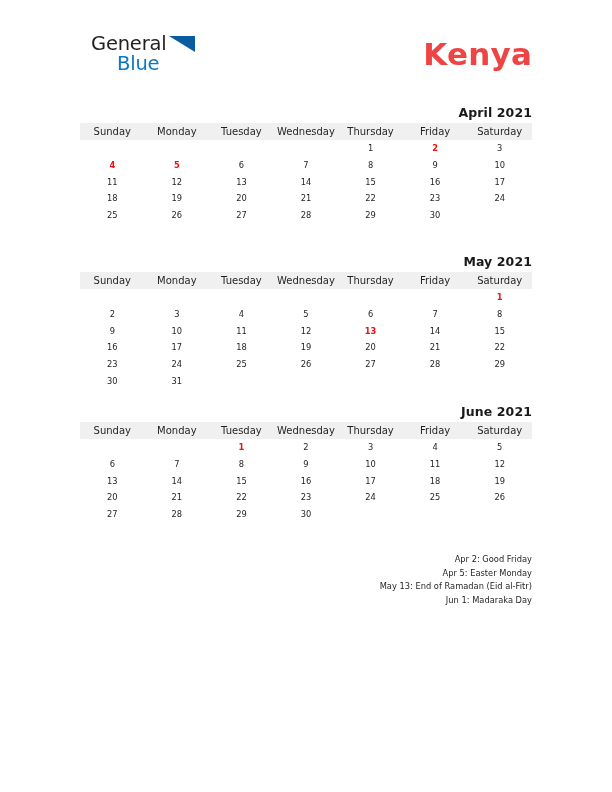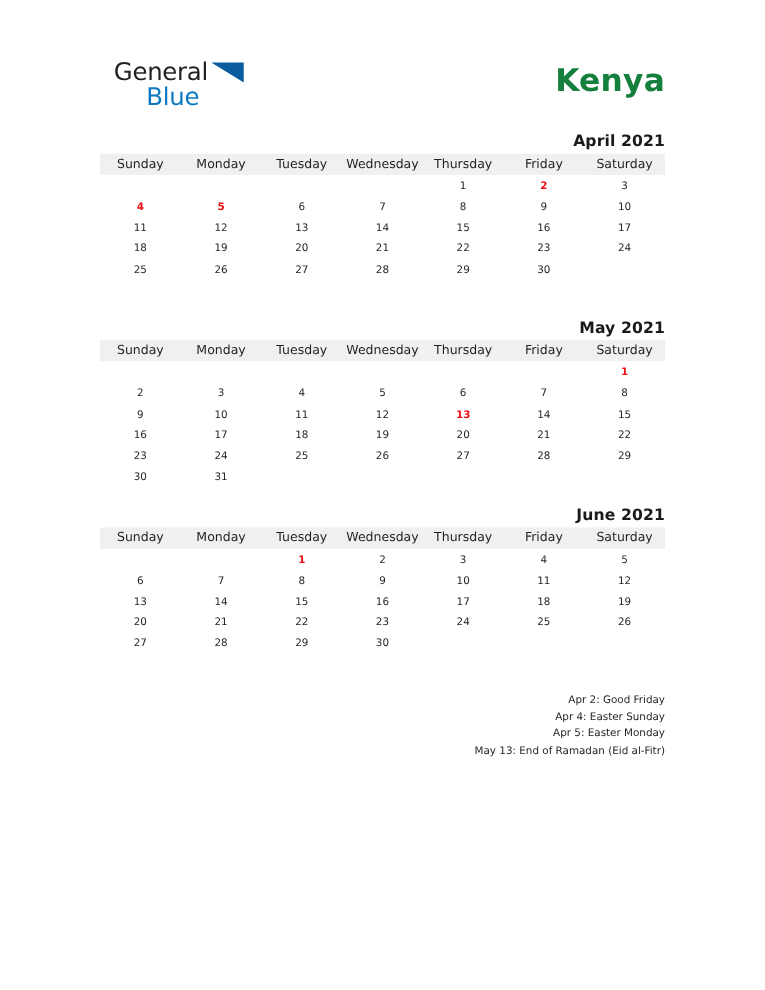--- a/index.html
+++ b/index.html
@@ -20,21 +20,21 @@
     position: absolute;
     left: 0; top: 0;
     width: 612px;
     height: 792px;
   }
 
   
   .header {
     position: absolute;
     left: 80px;
-    top: 40px;
+    top: 26px;
     width: 452px;
     height: 55px;
   }
 
   .logo {
     position: absolute;
     left: 11px;
     top: 6px;
     width: 120px;
     height: 48px;
@@ -68,23 +68,23 @@
     border-top: 16px solid #0b5c9e;
     border-right: 0 solid transparent;
     border-bottom: 0 solid transparent;
     border-left: 26px solid transparent;
   }
 
   .country-title {
     position: absolute;
     right: 0;
     top: 10px;
-    font-size: 25px;
+    font-size: 31px;
     font-weight: 700;
-    color: #15803d;
+    color: #ef4444;
     font-family: "DejaVu Sans", sans-serif;
     letter-spacing: 0.2px;
   }
 
   
   .month {
     position: absolute;
     left: 80px;
     width: 452px;
   }
@@ -363,18 +363,18 @@
             <td class="empty"></td>
             <td class="empty"></td>
             <td class="empty"></td>
           </tr>
         </tbody>
     </table>
   </div>
 
   <div class="legend">
       <div class="legend-item">Apr 2: Good Friday</div>
-      <div class="legend-item">Apr 4: Easter Sunday</div>
       <div class="legend-item">Apr 5: Easter Monday</div>
       <div class="legend-item">May 13: End of Ramadan (Eid al-Fitr)</div>
+      <div class="legend-item">Jun 1: Madaraka Day</div>
     </div>
 
 </div>
 
 </body></html>

